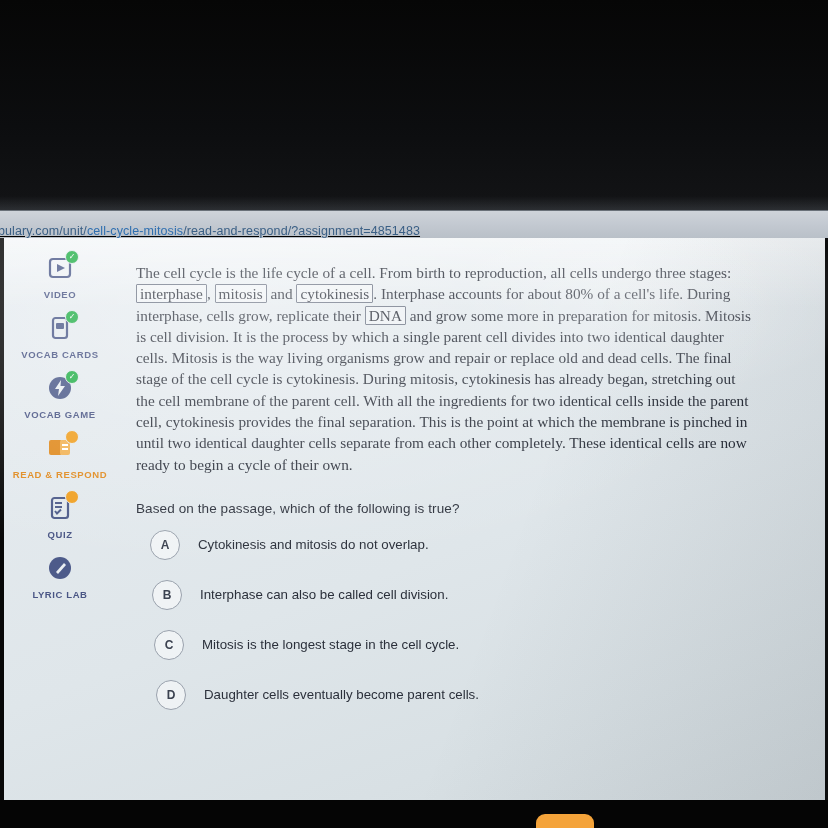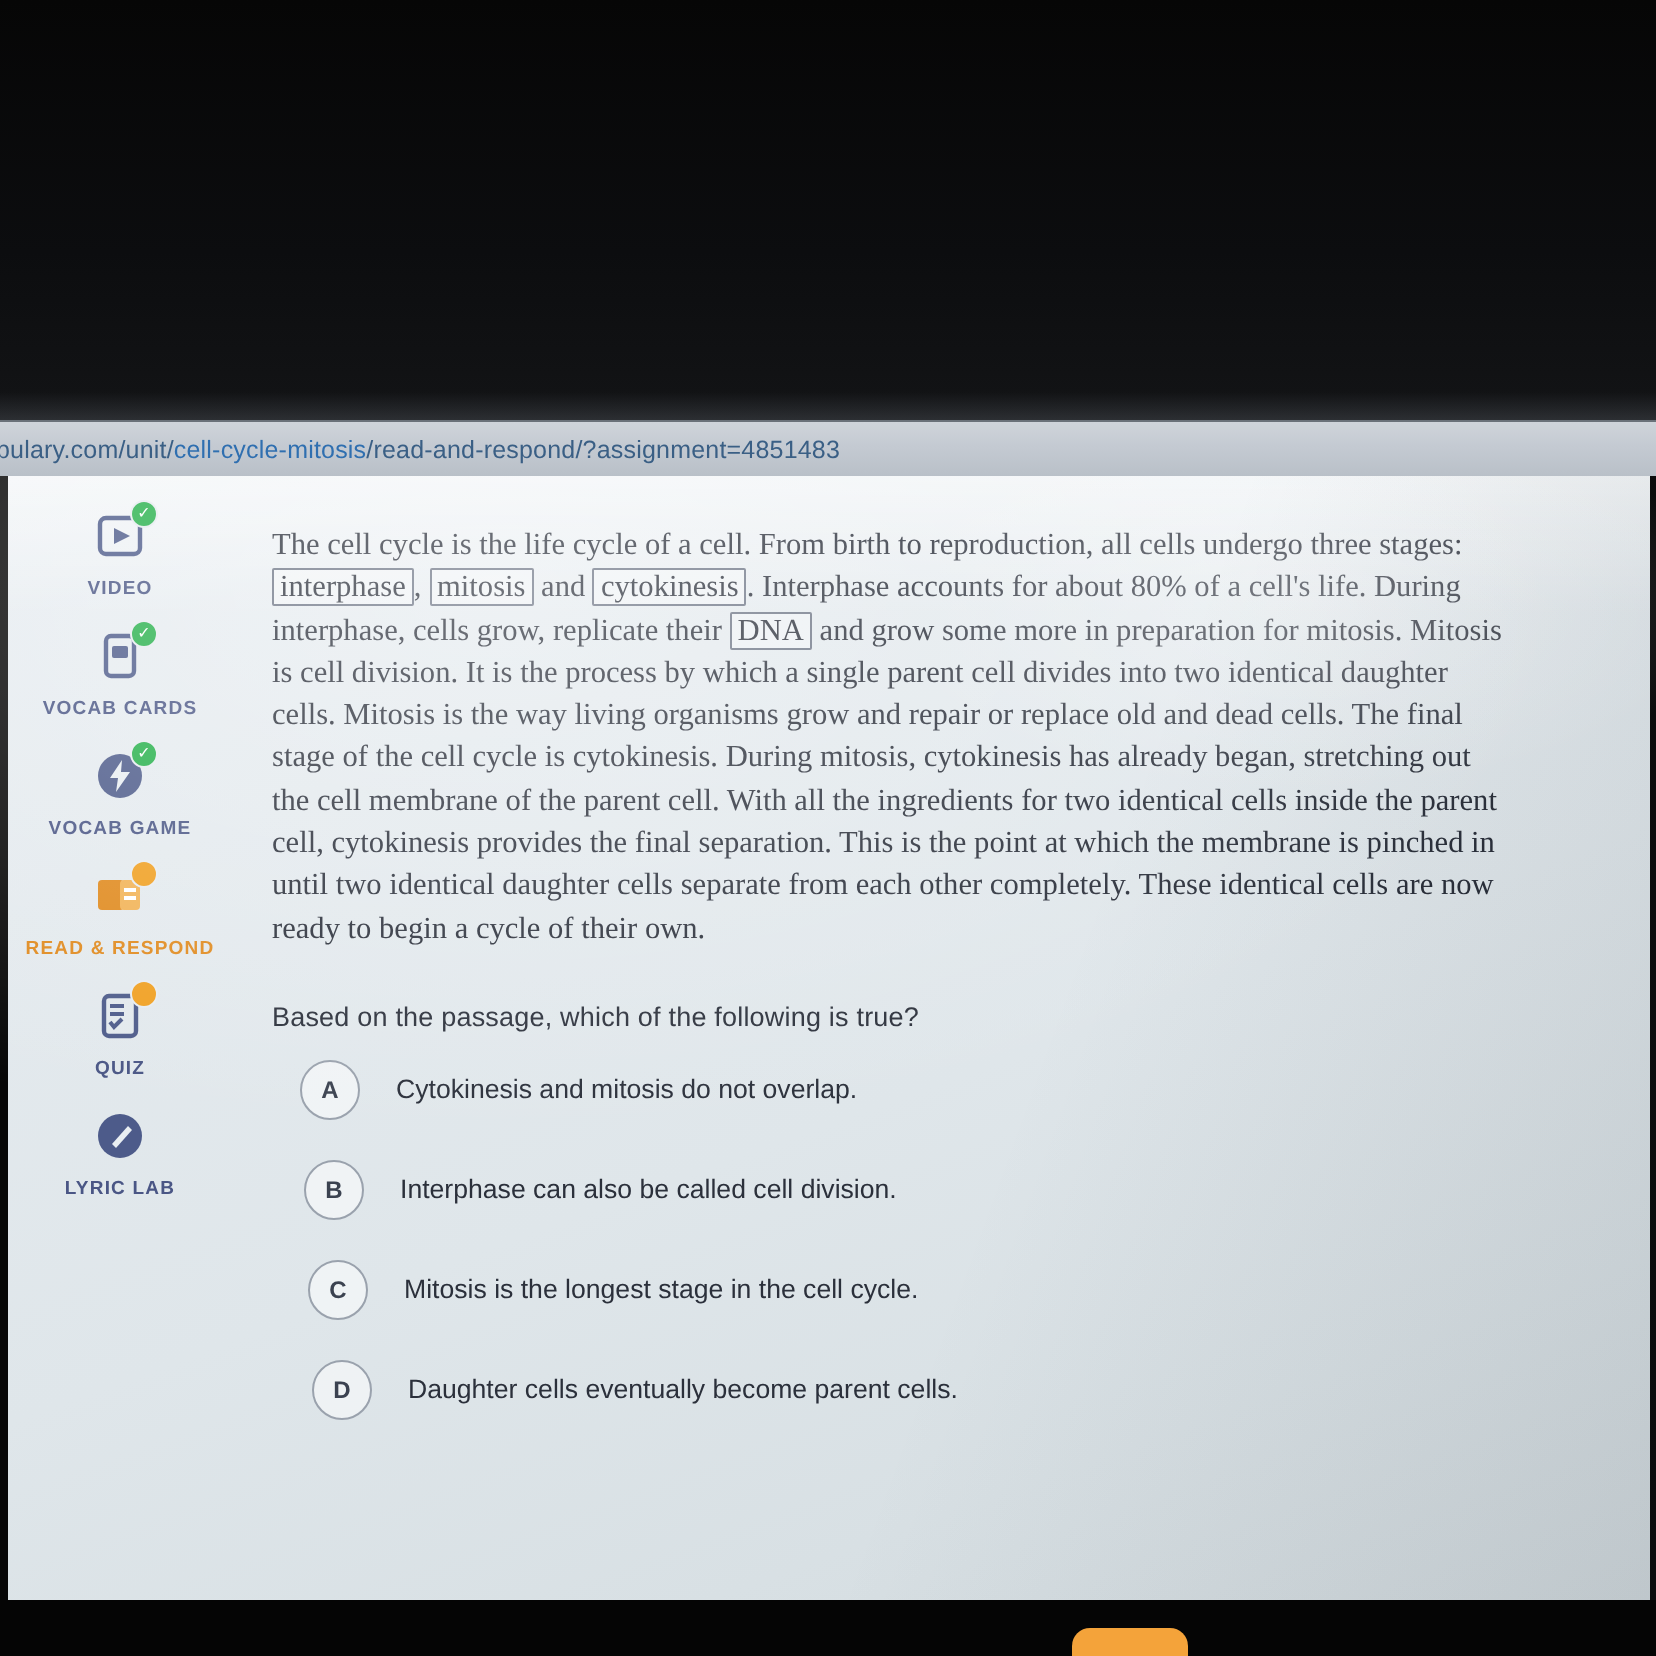--- a/index.html
+++ b/index.html
@@ -35,22 +35,23 @@
   }
   
   .urlbar {
     position: absolute;
     left: 0; top: 210px;
     width: 828px; height: 28px;
     background: linear-gradient(180deg,#cfd4da 0%, #c4cad2 45%, #b9c0c8 100%);
     border-top: 1px solid #6a7179;
     box-sizing: border-box;
     display: flex;
-    align-items: center;
+    align-items: flex-end;
     overflow: hidden;
+    text-decoration: underline;
   }
   .url-text {
     font-size: 12.5px;
     color: #1d3f62;
     white-space: nowrap;
     padding-left: 0px;
     margin-left: -2px;
     letter-spacing: 0.1px;
   }
   .url-text .dim { color: #3a5f85; }

